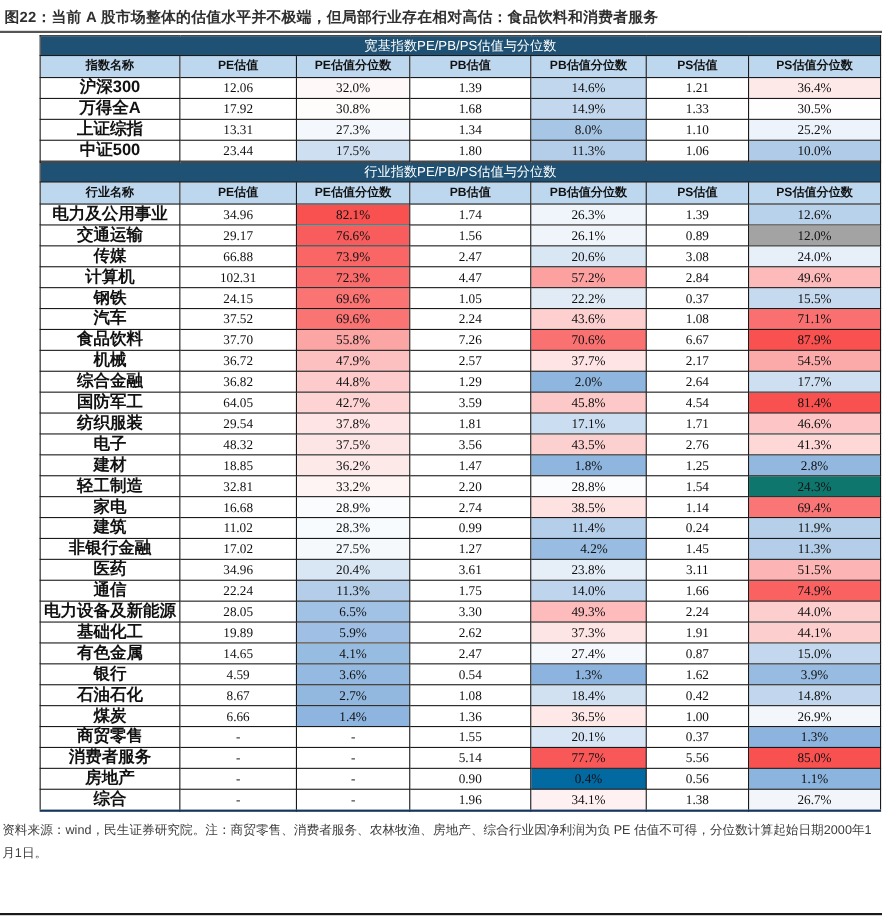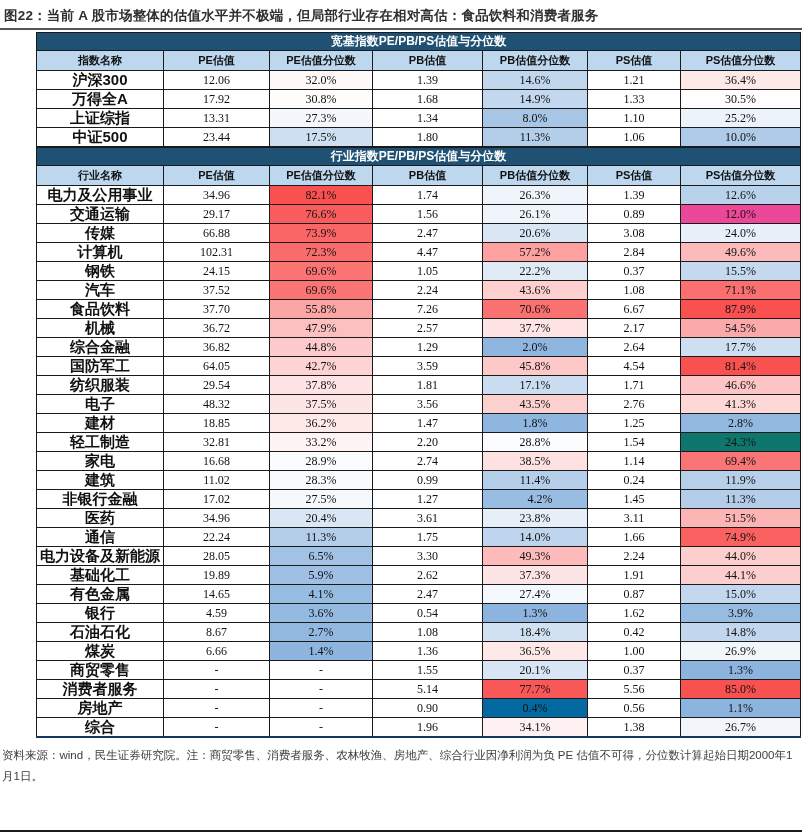--- a/index.html
+++ b/index.html
@@ -4,21 +4,21 @@
 <style>
   html,body{margin:0;padding:0;background:#fff;}
   .page{position:relative;width:802px;height:835px;background:#fff;overflow:hidden;
         font-family:"Liberation Sans","DejaVu Sans",sans-serif;}
   .fig-title{font-weight:bold;font-size:13.5px;color:#2f2f2f;padding:7px 4px 3px 4px;
         border-bottom:2px solid #555;letter-spacing:0.2px;}
   .tables{margin:2px 0 0 36px;width:764px;}
   table.val-table{border-collapse:collapse;table-layout:fixed;width:764px;}
   table.val-table th,table.val-table td{border:1px solid #1a1a1a;text-align:center;
         padding:0;overflow:hidden;white-space:nowrap;}
-  tr.band th{background:#1E5173;color:#ffffff;font-weight:bold;font-size:12px;height:17px;line-height:17px;}
+  tr.band th{background:#1E5173;color:#ffffff;font-weight:normal;font-size:12px;height:17px;line-height:17px;}
   tr.cols th{background:#BDD7EE;color:#111;font-weight:bold;font-size:11px;height:19px;line-height:19px;}
   td{height:18px;line-height:18px;font-size:11px;color:#111;}
   td.name{font-weight:bold;font-size:15px;}
   td.num,td.pct{font-family:"Liberation Serif","DejaVu Serif",serif;font-size:12px;}
   table.val-table.industry{border-bottom:2px solid #17365D;}
   .source{margin:7px 0 0 2px;width:796px;color:#3d3d3d;font-size:11.5px;line-height:1.85;}
   .bottom-rule{position:absolute;left:0;bottom:3px;width:802px;border-top:2px solid #1a1a1a;}
 </style>
 </head>
 <body>
@@ -127,21 +127,21 @@
             <td class="num">1.39</td>
             <td class="pct" style="background: rgb(185, 210, 235);">12.6%</td>
           </tr>
           <tr>
             <td class="name">交通运输</td>
             <td class="num">29.17</td>
             <td class="pct" style="background: rgb(249, 92, 92);">76.6%</td>
             <td class="num">1.56</td>
             <td class="pct" style="background: rgb(239, 245, 251);">26.1%</td>
             <td class="num">0.89</td>
-            <td class="pct" style="background: #ec4899; text-align: center;">12.0%</td>
+            <td class="pct" style="background: #a3a3a3; text-align: center;">12.0%</td>
           </tr>
           <tr>
             <td class="name">传媒</td>
             <td class="num">66.88</td>
             <td class="pct" style="background: rgb(250, 101, 101);">73.9%</td>
             <td class="num">2.47</td>
             <td class="pct" style="background: rgb(217, 231, 244);">20.6%</td>
             <td class="num">3.08</td>
             <td class="pct" style="background: rgb(231, 239, 248);">24.0%</td>
           </tr>

